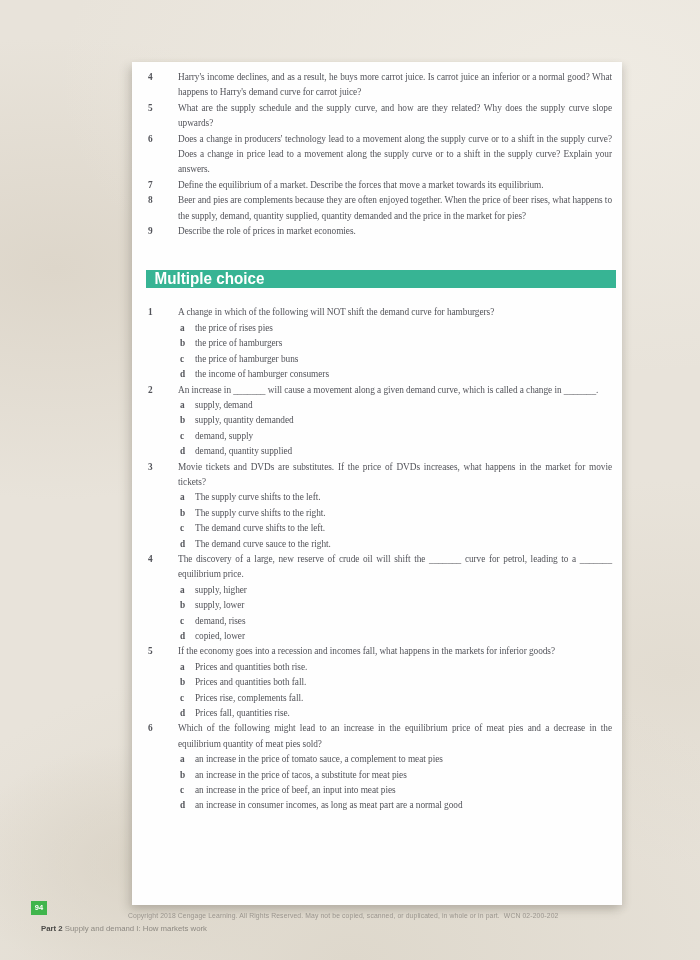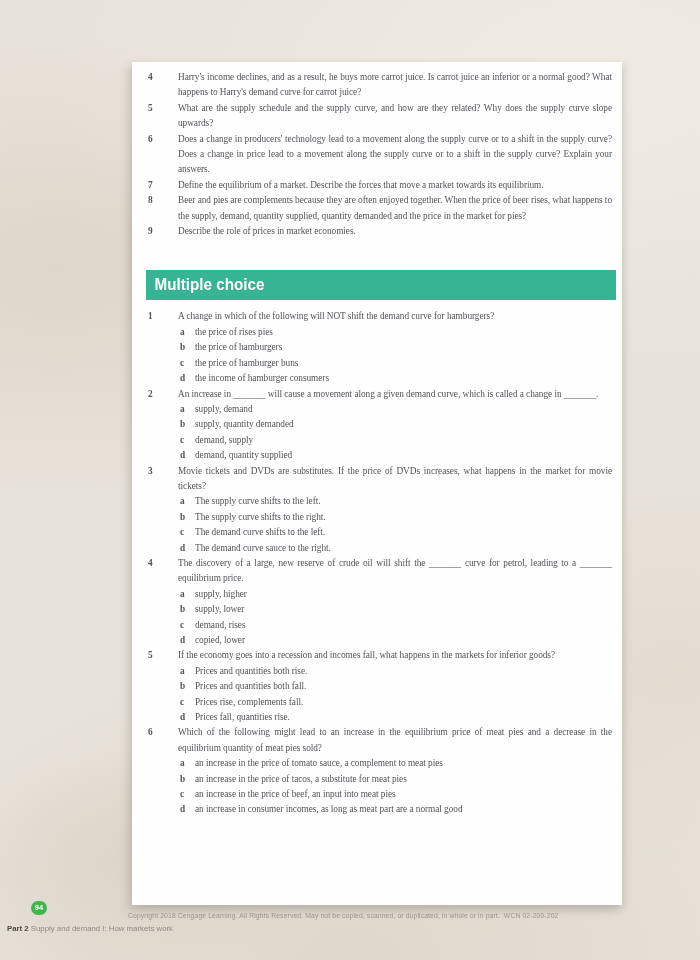--- a/index.html
+++ b/index.html
@@ -26,47 +26,46 @@
   .qn{width:22px;flex:none;font-weight:bold;}
   .qb{flex:1;min-width:0;margin-left:8px;}
   .qn,.qt,.ol,.ot{
     font-size:9.3px;line-height:15.4px;color:#53545a;letter-spacing:-0.05px;
   }
   .qt{text-align:justify;}
   .opt{display:flex;padding-left:2px;}
   .ol{width:15px;flex:none;font-weight:bold;}
   .ot{flex:1;}
   .banner{
-    height:30px;margin:31px -4px 9px -2px;
+    height:18px;margin:31px -4px 17px -2px;
     display:flex;align-items:center;
   }
   .banner-label{
     color:#ffffff;
     font-family:"Liberation Sans", sans-serif;
     font-weight:bold;font-size:16px;
     padding-left:9px;
     transform:scaleX(0.95);transform-origin:left center;
   }
   .badge{
     position:absolute;left:31px;top:901px;
     min-width:10px;text-align:center;
     color:#ffffff;
     font-family:"Liberation Sans", sans-serif;
     font-weight:bold;font-size:7.5px;line-height:10px;
     padding:2px 3px;
-    border-radius:7px;
   }
   .copyright{
     position:absolute;left:128px;top:911px;
     font-family:"Liberation Sans", sans-serif;
     font-size:6.8px;line-height:9px;color:#9a958e;
     white-space:pre;letter-spacing:0.12px;
   }
   .partline{
-    position:absolute;left:7px;top:923px;
+    position:absolute;left:41px;top:923px;
     font-family:"Liberation Sans", sans-serif;
     font-size:7.8px;line-height:11px;color:#8d8982;
     white-space:pre;
   }
   .partline .plabel{font-weight:bold;color:#4b4a47;}
 </style>
 </head>
 <body>
 
 <div class="sheet">

